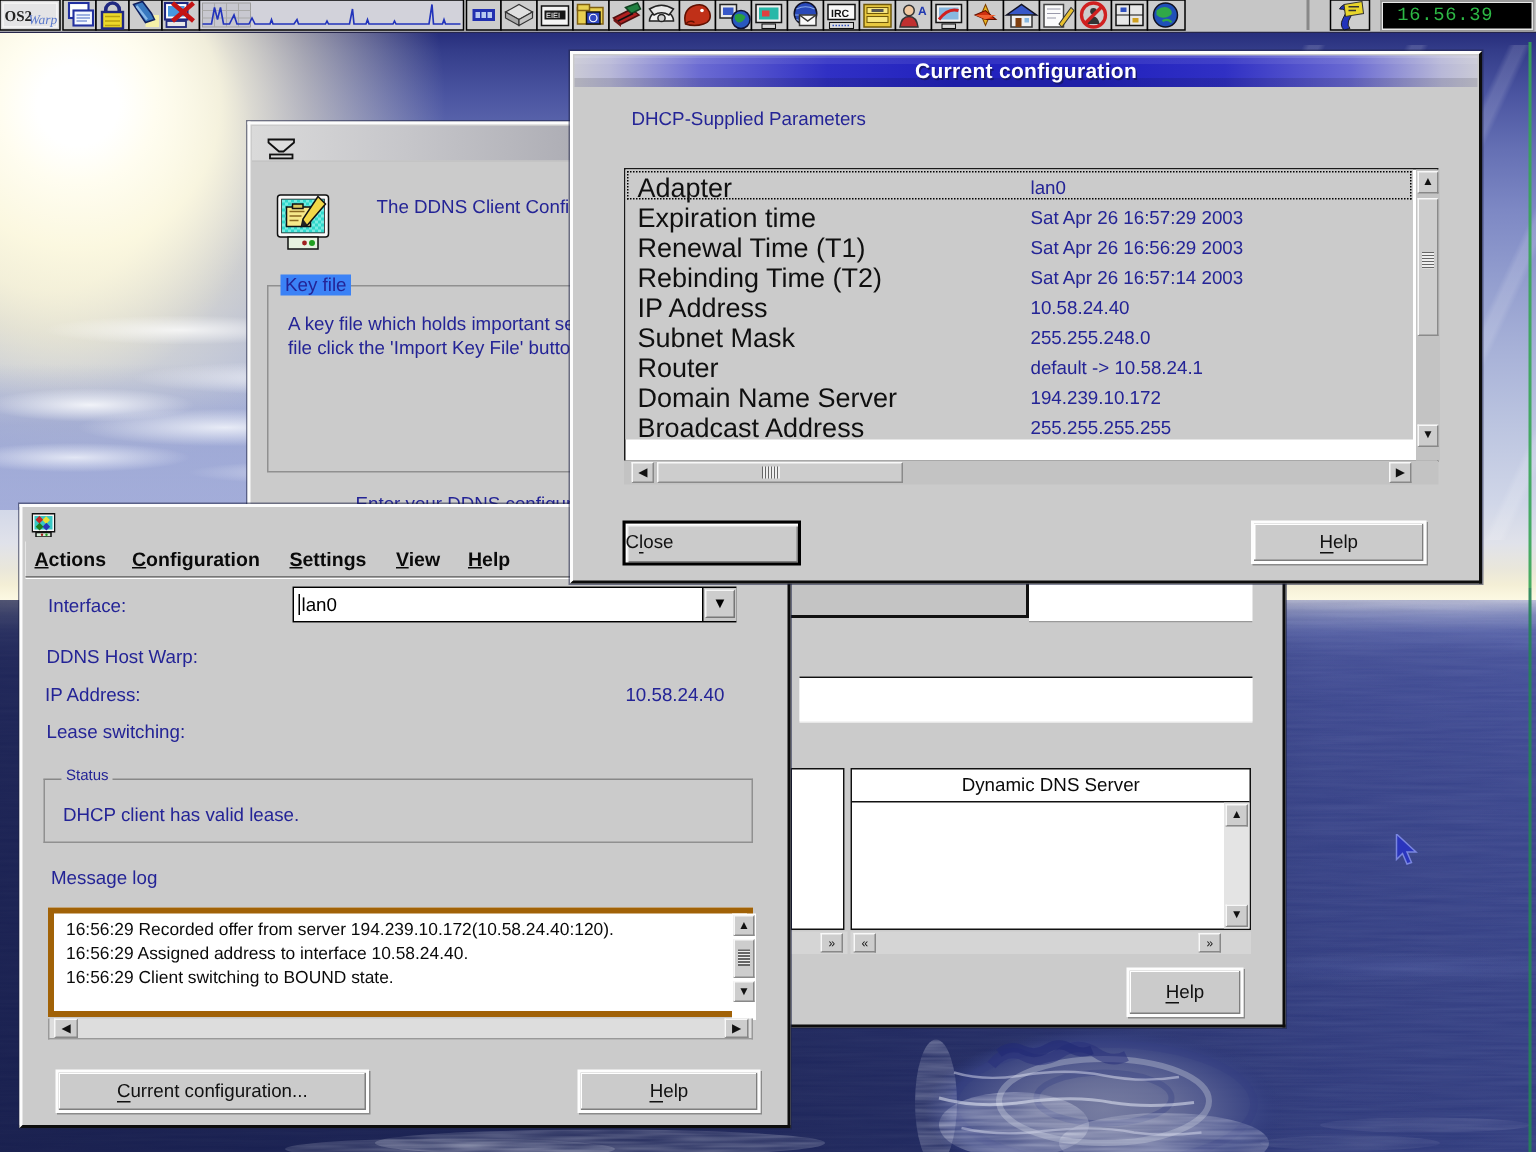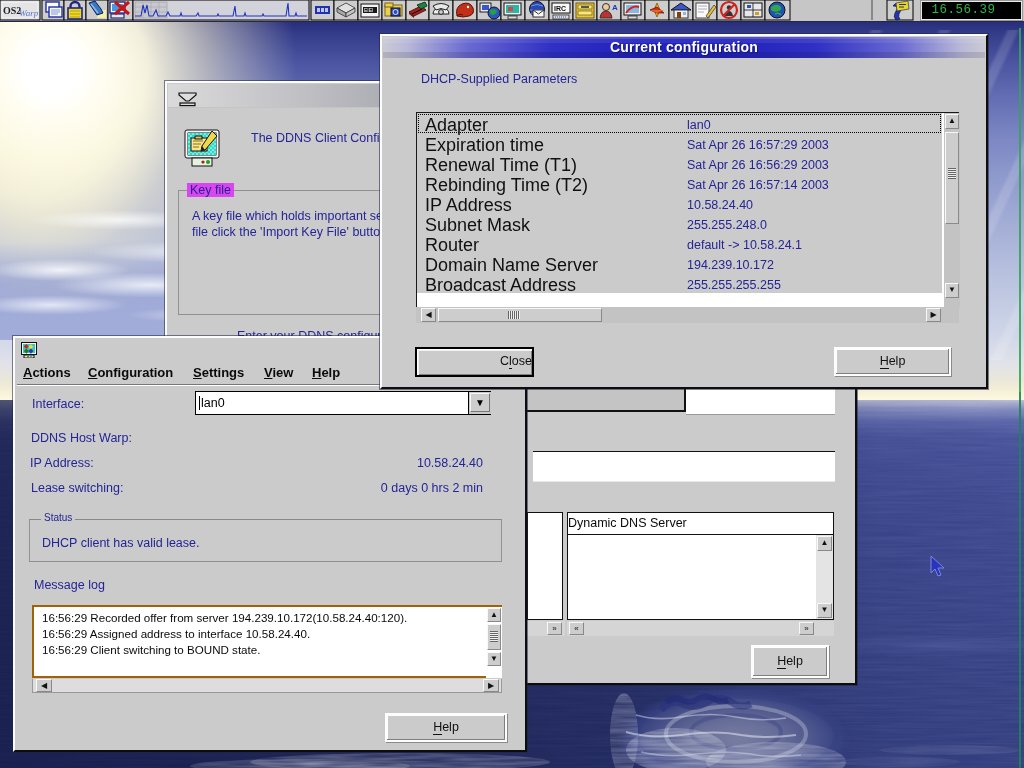--- a/index.html
+++ b/index.html
@@ -24,21 +24,21 @@
 
 #bar{position:absolute;left:0;top:0;width:1024px;height:22px;background:#c6c6c6;border-bottom:1px solid #26264a;z-index:5}
 #clock{position:absolute;left:921px;top:1px;width:101px;height:19px;background:#000;border:1px solid #e8e8e8;box-shadow:0 0 0 1px #9a9a9a;color:#2db845;font-family:"Liberation Mono",monospace;font-size:12.5px;line-height:17px;text-align:center;padding-right:16px;letter-spacing:0.5px}
 
 
 .win{position:absolute;background:#cbcbcb;border:2px solid;border-color:#fcfcfc #0d0d0d #0d0d0d #fcfcfc;box-shadow:0 0 0 1px rgba(30,34,70,.55)}
 .tbar{position:absolute;left:1px;right:1px;top:1px;height:21px;color:#fff;font-weight:bold;font-size:14px;letter-spacing:0.2px;text-align:center;line-height:21px;text-shadow:1px 1px 0 #18186e;background:linear-gradient(180deg,rgba(255,255,255,.2) 0 2px,rgba(255,255,255,.08) 2px 6px,rgba(0,0,0,0) 6px 15px,rgba(0,0,0,.12) 15px 21px),linear-gradient(90deg,#cacad6 0%,#b8b8d8 4%,#6a6ad2 14%,#3030c4 28%,#2222be 42%,#2222be 58%,#3030c4 72%,#6a6ad2 86%,#b8b8d8 96%,#cacad6 100%)}
 .blue{color:#242496}
 .btn{position:absolute;background:#cbcbcb;border:2px solid #fdfdfd;box-shadow:inset -1px -1px 0 #7e7e7e,inset 1px 1px 0 #fff,1px 1px 0 #8a8a8a;color:#111;font-size:12.5px;text-align:center}
 .btn u,.dbtn u{text-decoration:none;border-bottom:1px solid #111}
-.dbtn{position:absolute;background:#cbcbcb;border:2px solid #000;box-shadow:inset 1px 1px 0 #fff,inset 2px 2px 0 #f0f0f0,inset -1px -1px 0 #808080;color:#111;font-size:12.5px;text-align:right}
+.dbtn{position:absolute;background:#cbcbcb;border:2px solid #000;box-shadow:inset 1px 1px 0 #fff,inset 2px 2px 0 #f0f0f0,inset -1px -1px 0 #808080;color:#111;font-size:12.5px;text-align:left}
 .ef{position:absolute;background:#fff;border:1px solid #000}
 
 
 .sbv{position:absolute;background:#c3c3c3}
 .sbtn{position:absolute;background:#cdcdcd;border:1px solid #888;border-top-color:#f8f8f8;border-left-color:#f8f8f8;font-size:8px;line-height:12px;text-align:center;color:#111}
 .thumb{position:absolute;background:#cdcdcd;border:1px solid #8a8a8a;border-top-color:#f8f8f8;border-left-color:#f8f8f8}
 .ridge{position:absolute;background:repeating-linear-gradient(180deg,#666 0 1px,#eee 1px 2px)}
 .ridgeh{position:absolute;background:repeating-linear-gradient(90deg,#666 0 1px,#eee 1px 2px)}
 </style></head>
 <body>
@@ -276,32 +276,32 @@
   <path d="M9 12h10M9 15h8M9 18h6" stroke="#8a6820" stroke-width="1"></path>
   <polygon points="28,2 33,7 21,21 17,22 18,17" fill="#f2d848" stroke="#111"></polygon>
   <polygon points="18,17 21,21 17,22" fill="#222"></polygon>
   <rect x="8" y="29" width="20" height="8" fill="#e6f2e0" stroke="#111"></rect>
   <circle cx="19" cy="33" r="1.6" fill="#a02020"></circle>
   <circle cx="24" cy="33" r="2" fill="#20a020"></circle>
  </svg>
  <div class="abs blue" style="left:84px;top:48px;font-size:12.5px">The DDNS Client Configuration program</div>
 
  <div class="abs" style="left:11px;top:107px;width:560px;height:125px;border:1px solid #909090"></div>
- <div class="abs blue" style="left:20px;top:100px;font-size:12.5px;background:#d946ef;padding:0 3px">Key file</div>
+ <div class="abs blue" style="left:20px;top:100px;font-size:12.5px;background:#3b82f6;padding:0 3px">Key file</div>
  <div class="abs blue" style="left:25px;top:125px;font-size:12.5px;line-height:16px">A key file which holds important security information ca<br>file click the 'Import Key File' button and select the key</div>
  <div class="abs blue" style="left:70px;top:246px;font-size:12.5px">Enter your DDNS configuration paramet</div>
 
  <div class="abs" style="left:360px;top:306px;width:159px;height:23px;background:#c4c4c4;border-right:2px solid #111;border-bottom:2px solid #111"></div>
  <div class="abs" style="left:519px;top:306px;width:149px;height:26px;background:#fff;border-bottom:1px solid #999"></div>
  <div class="abs" style="left:366px;top:368px;width:302px;height:30px;background:#fff;border-top:1px solid #111;box-shadow:0 1px 0 #e8e8e8"></div>
 
  <div class="abs" style="left:360px;top:429px;width:36px;height:108px;border:1px solid #111;background:#fff"></div>
  <div class="abs" style="left:400px;top:429px;width:267px;height:108px;border:1px solid #111;background:#fff">
    <div class="abs" style="left:0;top:21px;width:265px;height:1px;background:#111"></div>
-   <div class="abs" style="left:0;top:0;width:265px;height:21px;font-size:12.5px;color:#0a0a0a;line-height:21px">Dynamic DNS Server</div>
+   <div class="abs" style="left:0;top:0;width:265px;height:21px;text-align:center;font-size:12.5px;color:#0a0a0a;line-height:21px">Dynamic DNS Server</div>
    <div class="abs" style="left:248px;top:22px;width:17px;height:84px;background:#e4e4e4">
      <div class="sbtn" style="left:1px;top:1px;width:15px;height:15px">▲</div>
      <div class="sbtn" style="left:1px;top:68px;width:15px;height:15px">▼</div>
    </div>
  </div>
 
  <div class="sbv" style="left:360px;top:538px;width:38px;height:15px;background:#d5d5d5">
   <div class="sbtn" style="left:20px;top:1px;width:15px;height:13px">»</div>
  </div>
  <div class="sbv" style="left:400px;top:538px;width:267px;height:15px;background:#d5d5d5">
@@ -338,41 +338,41 @@
  <div class="ef" style="left:180px;top:53px;width:296px;height:24px">
    <div class="abs" style="left:3px;top:4px;font-size:12.5px;color:#000;border-left:1px solid #000;padding-left:1px">lan0</div>
    <div class="abs" style="left:272px;top:0px;width:23px;height:22px;background:#c8c8c8;border-left:1px solid #000">
      <div class="abs" style="left:1px;top:1px;width:20px;height:19px;background:#cdcdcd;border:1px solid #777;border-top-color:#f6f6f6;border-left-color:#f6f6f6;text-align:center;font-size:10px;line-height:18px;color:#000">▼</div>
    </div>
  </div>
  <div class="abs blue" style="left:16px;top:93px;font-size:12.5px">DDNS Host Warp:</div>
  <div class="abs blue" style="left:15px;top:118px;font-size:12.5px">IP Address:</div>
  <div class="abs blue" style="left:0;top:118px;width:468px;font-size:12.5px;text-align:right">10.58.24.40</div>
  <div class="abs blue" style="left:16px;top:143px;font-size:12.5px">Lease switching:</div>
- <div class="abs blue" style="left:0;top:143px;width:468px;font-size:12.5px;text-align:right">0 days 0 hrs 2 min</div>
 
  <div class="abs" style="left:14px;top:181px;width:473px;height:43px;border:1px solid #909090;border-top-color:#888"></div>
  <div class="abs blue" style="left:26px;top:174px;font-size:10px;background:#cbcbcb;padding:0 3px">Status</div>
  <div class="abs blue" style="left:27px;top:198px;font-size:12.5px">DHCP client has valid lease.</div>
  <div class="abs blue" style="left:19px;top:240px;font-size:12.5px">Message log</div>
 
- <div class="abs" style="left:17px;top:267px;width:470px;height:73px;border:2px solid #a16207;background:#fff">
+ <div class="abs" style="left:17px;top:267px;width:470px;height:73px;border:4px solid #a16207;background:#fff">
    <div class="abs" style="left:8px;top:3px;font-size:11.6px;color:#0a0a0a;line-height:16px;white-space:nowrap">16:56:29 Recorded offer from server 194.239.10.172(10.58.24.40:120).<br>16:56:29 Assigned address to interface 10.58.24.40.<br>16:56:29 Client switching to BOUND state.</div>
    <div class="abs" style="left:452px;top:0;width:16px;height:71px;background:#fff">
      <div class="sbtn" style="left:1px;top:1px;width:14px;height:14px">▲</div>
      <div class="thumb" style="left:1px;top:17px;width:14px;height:26px"></div>
      <div class="ridge" style="left:4px;top:24px;width:8px;height:11px"></div>
      <div class="sbtn" style="left:1px;top:45px;width:14px;height:14px">▼</div>
    </div>
  </div>
 
  <div class="sbv" style="left:17px;top:341px;width:470px;height:14px;background:#ddd;border:1px solid #999;border-top:none">
    <div class="sbtn" style="left:3px;top:0px;width:16px;height:13px">◀</div>
    <div class="sbtn" style="left:450px;top:0px;width:16px;height:13px">▶</div>
  </div>
+ <div class="btn" style="left:22px;top:375px;width:209px;height:29px;line-height:24px"><u>C</u>urrent configuration...</div>
  <div class="btn" style="left:370px;top:375px;width:122px;height:29px;line-height:24px"><u>H</u>elp</div>
 </div>
 
 <div class="win" id="cfg" style="left:380px;top:34px;width:608px;height:355px;z-index:3">
  <div class="tbar">Current configuration</div>
  <div class="abs blue" style="left:39px;top:36px;font-size:12.5px">DHCP-Supplied Parameters</div>
 
  <div class="abs" style="left:34px;top:76px;width:543px;height:196px;border:1px solid #1a1a1a;background:#fff">
    <div class="abs" style="left:0;top:0;width:525px;height:180px;background:#cbcbcb">
      <div class="abs" style="left:1px;top:1px;width:523px;height:19px;border:1px dotted #000"></div>

